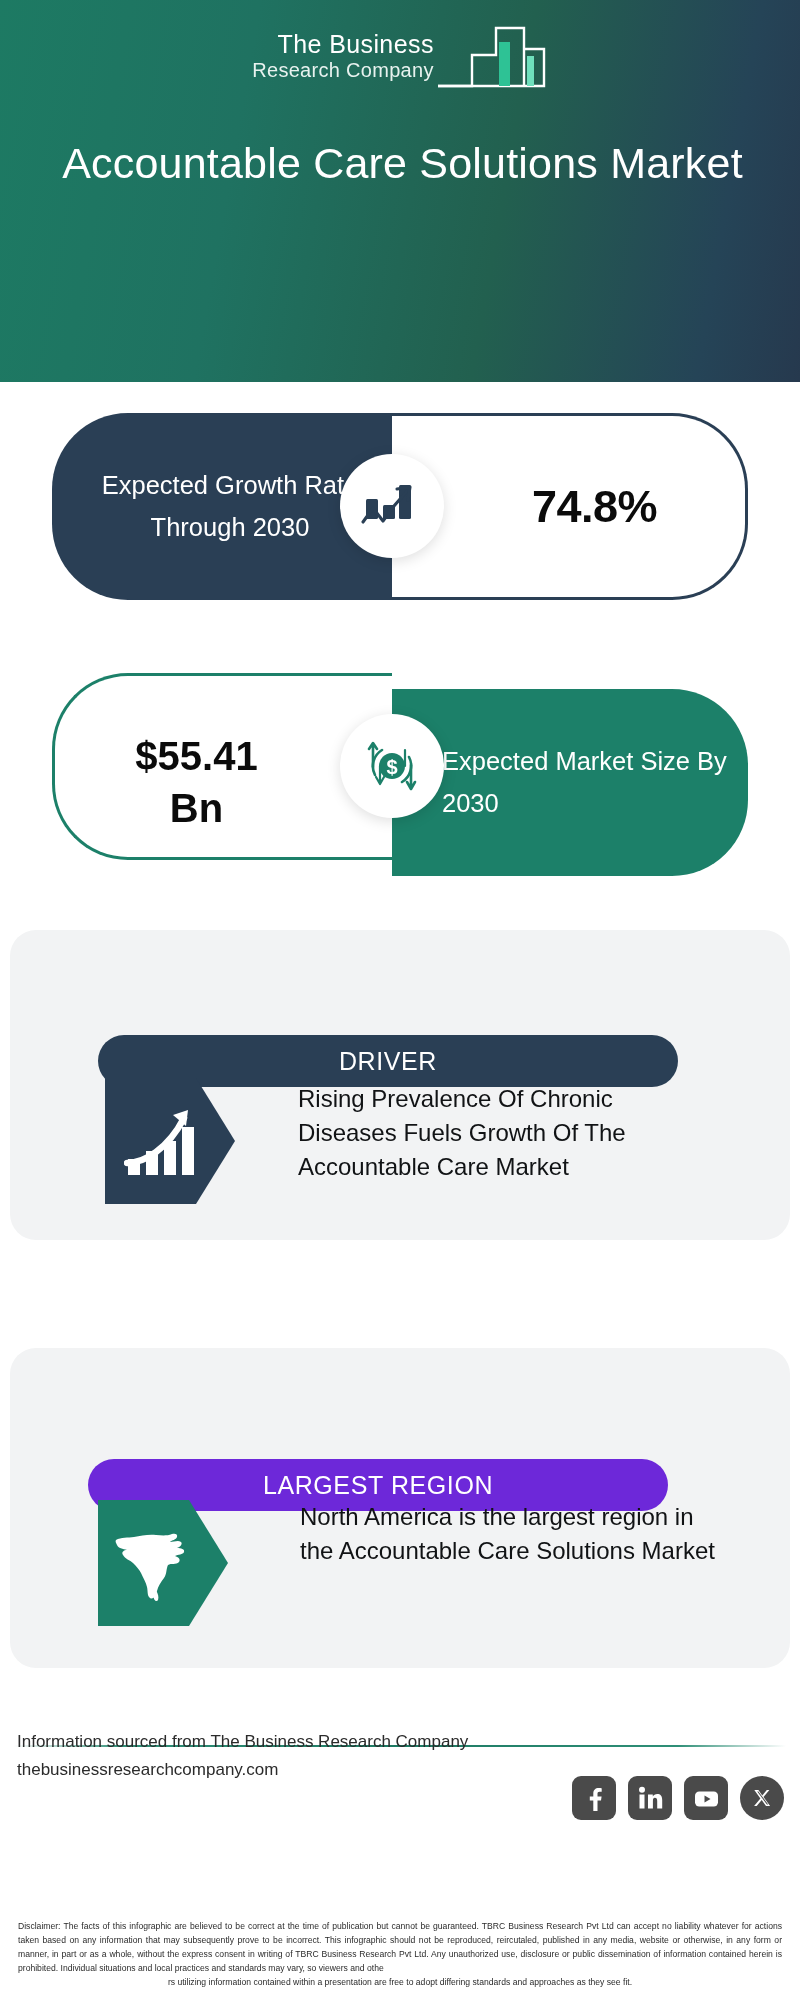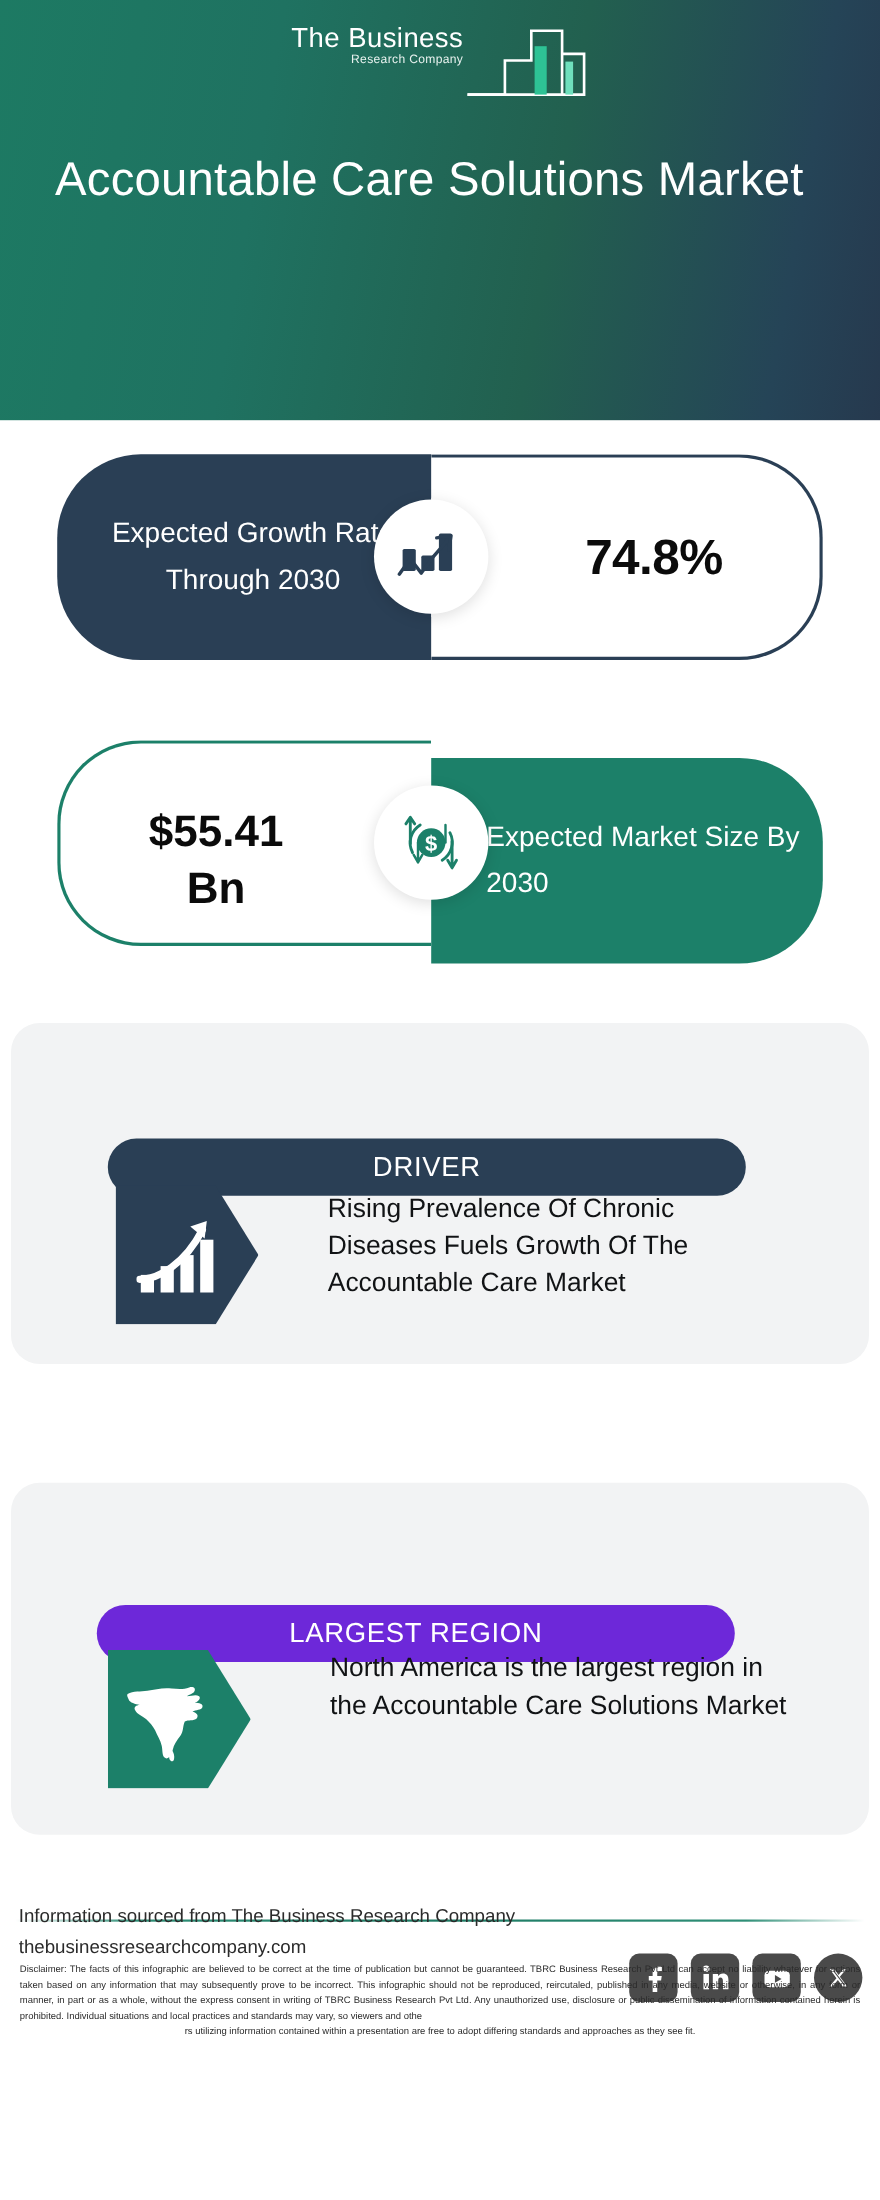--- a/index.html
+++ b/index.html
@@ -16,29 +16,29 @@
   .header {
     position:relative;
     width:800px; height:382px;
     background:linear-gradient(100deg,#1d7a63 0%,#1f7261 30%,#22604f 62%,#254457 88%,#26394e 100%);
     overflow:hidden;
   }
   .logo-wrap {
     position:absolute; left:0; right:0; top:22px;
     display:flex; justify-content:center; align-items:flex-end;
   }
-  .logo { display:flex; align-items:flex-start; gap:0px; }
+  .logo { display:flex; align-items:center; gap:0px; }
   .logo-text { display:flex; flex-direction:column; align-items:flex-end; padding-bottom:6px; }
   .logo-l1 { color:#fff; font-size:25px; letter-spacing:.4px; line-height:1.05; font-weight:400; }
-  .logo-l2 { color:#e8f2ef; font-size:11px; letter-spacing:.3px; line-height:1.25; font-weight:400; }
+  .logo-l2 { color:#e8f2ef; font-size:20px; letter-spacing:.3px; line-height:1.25; font-weight:400; }
   .logo-mark { margin-left:2px; margin-bottom:0px; }
 
   .header-title {
     position:absolute; top:136px; left:50px; right:45px;
-    color:#ffffff;
+    text-align:center; color:#ffffff;
     font-size:43px; font-weight:400; line-height:1.27;
     letter-spacing:.2px;
   }
 
   
   .stat1 {
     position:absolute; left:52px; top:413px;
     width:696px; height:187px;
   }
   .stat1-left {
@@ -139,21 +139,21 @@
   }
   .socials {
     position:absolute; right:16px; top:1776px;
     display:flex; gap:12px; align-items:center;
   }
   .sico {
     width:44px; height:44px; border-radius:9px; background:#4a4a4a;
     display:flex; align-items:center; justify-content:center;
   }
   .disclaimer {
-    position:absolute; left:18px; top:1784px; width:764px;
+    position:absolute; left:18px; top:1920px; width:764px;
     font-size:8.6px; line-height:1.62; color:#2b2b2b; text-align:justify;
   }
   .disclaimer .last { display:block; text-align:center; }
 </style>
 </head>
 <body>
 
 <div class="page">
 
   <div class="header">

